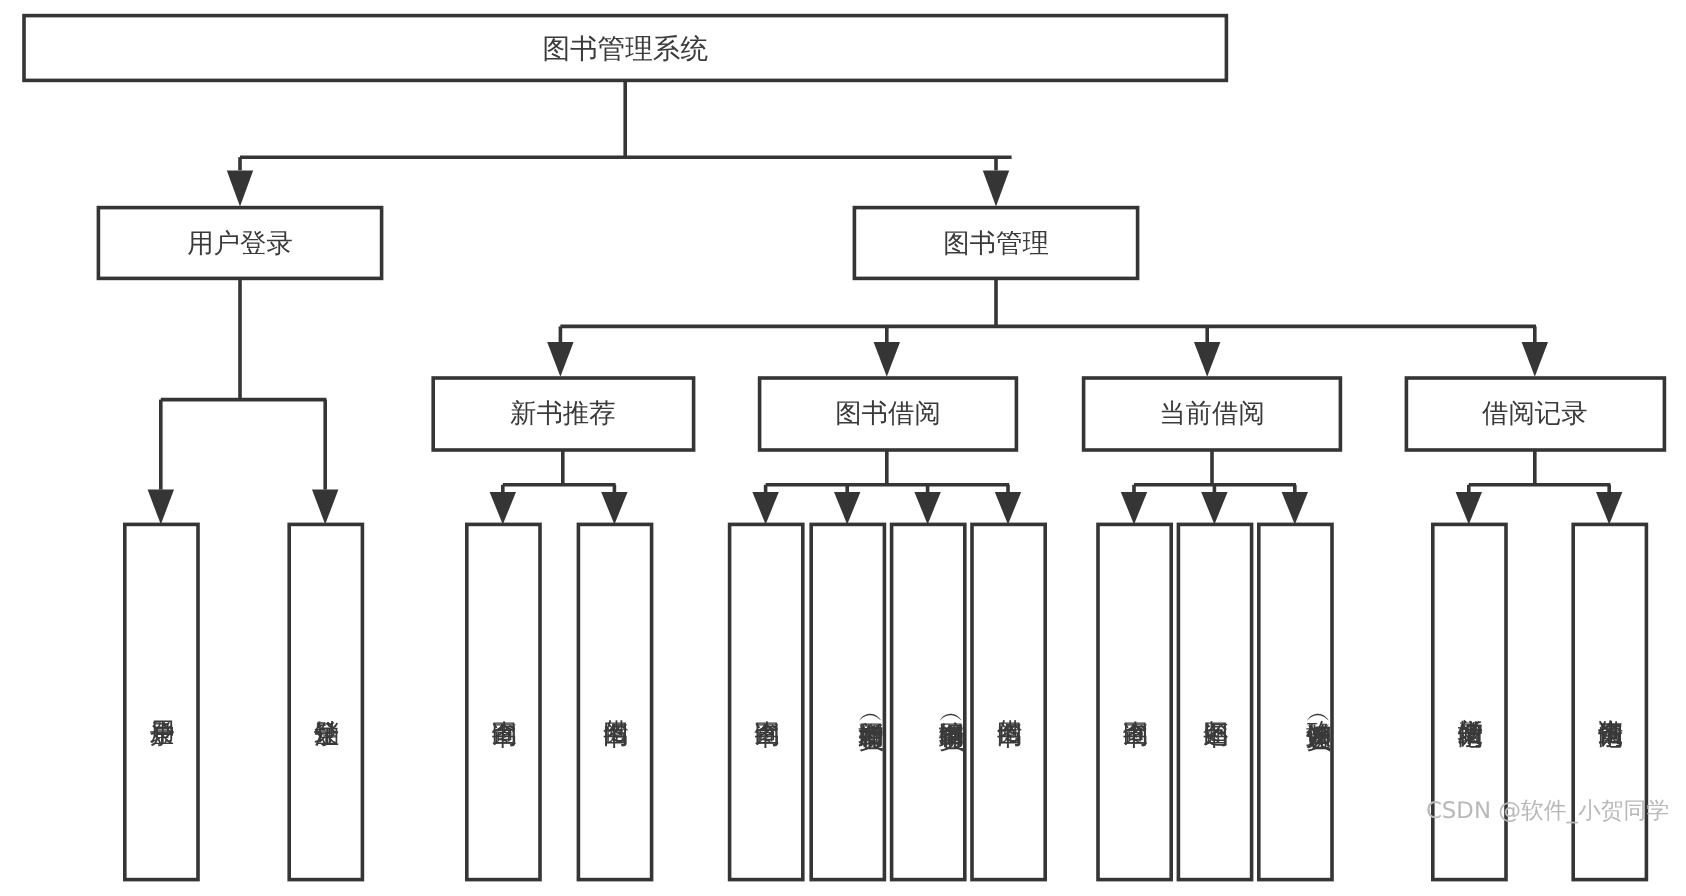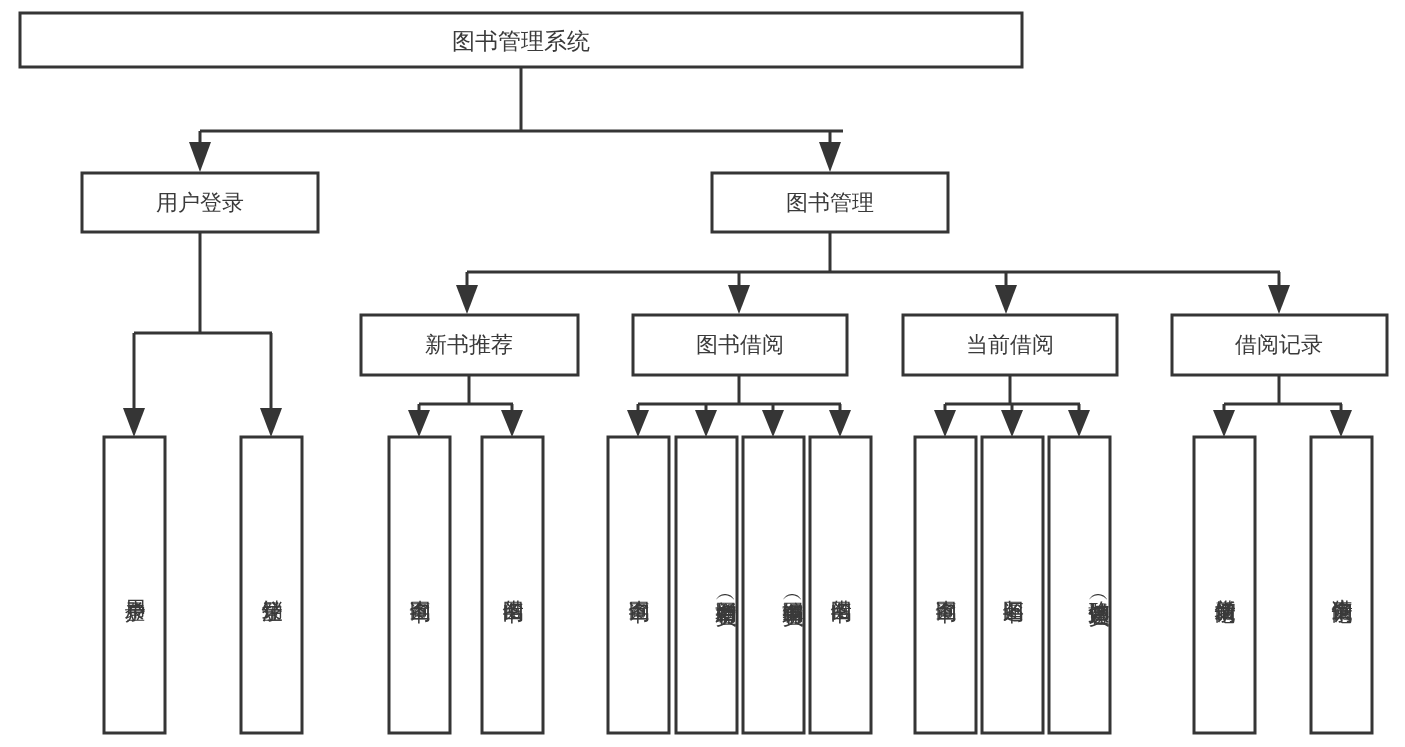--- a/index.html
+++ b/index.html
@@ -223,14 +223,15 @@
   <div class="leaf-label" style="left:743px; top:437px; width:61px; height:296px; align-items:flex-start; padding-top:6px; box-sizing:border-box;">编辑图书（管理员）</div>
   <div class="leaf-label" style="left:810px; top:437px; width:61px; height:296px;">借阅图书</div>
 
   <div class="leaf-label" style="left:915px; top:437px; width:61px; height:296px;">查询图书</div>
   <div class="leaf-label" style="left:982px; top:437px; width:61px; height:296px;">归还图书</div>
   <div class="leaf-label" style="left:1049px; top:437px; width:61px; height:296px; align-items:flex-start; padding-top:6px; box-sizing:border-box;">确认归还（管理员）</div>
 
   <div class="leaf-label" style="left:1194px; top:437px; width:61px; height:296px;">新增借阅记录</div>
   <div class="leaf-label" style="left:1311px; top:437px; width:61px; height:296px;">查询借阅记录</div>
 
+  <div class="watermark">CSDN @软件_小贺同学</div>
 
 </div>
 
 </body></html>

